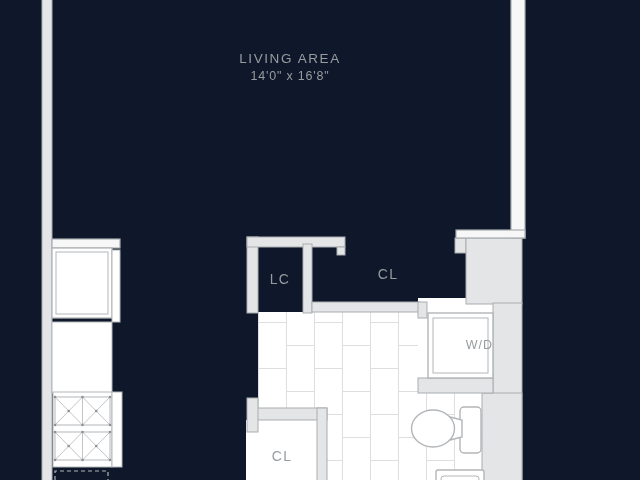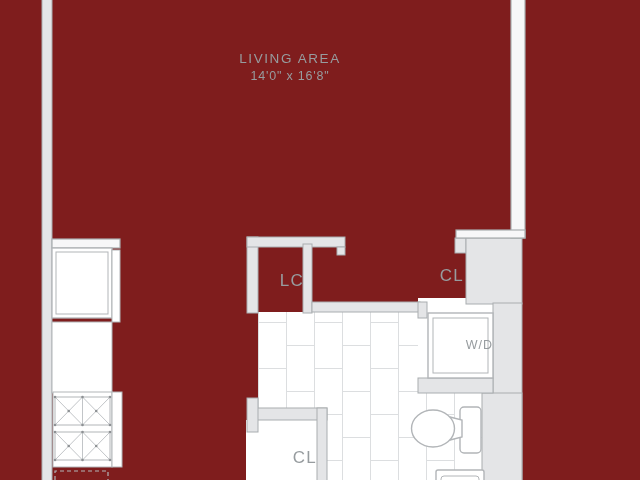--- a/index.html
+++ b/index.html
@@ -1,35 +1,35 @@
 <!DOCTYPE html>
 <html><head>
 <meta charset="utf-8">
 <style>
   html, body { margin: 0; padding: 0; background: #ffffff; }
   .plan {
     position: relative;
     width: 640px; height: 480px;
-    background: #7f1d1d;
+    background: #0f172a;
     overflow: hidden;
     font-family: "Liberation Sans", sans-serif;
   }
   .plan svg { position: absolute; left: 0; top: 0; }
   .label {
     position: absolute;
     color: #979c9f;
     text-align: center;
     letter-spacing: 1.2px;
     line-height: 1.15;
     user-select: none;
     white-space: nowrap;
   }
   .label-title { font-size: 13.5px; letter-spacing: 1.6px; }
   .label-dims  { font-size: 12.5px; letter-spacing: 0.8px; }
-  .label-room  { font-size: 17px; text-align: right; }
+  .label-room  { font-size: 14px; }
   .label-wd    { font-size: 12.5px; letter-spacing: 1px; }
 </style>
 </head>
 <body>
 
 <div class="plan">
 
   <svg width="640" height="480" viewBox="0 0 640 480">
     <defs>
       <pattern id="tiles" x="258" y="312" width="56" height="46" patternUnits="userSpaceOnUse">

